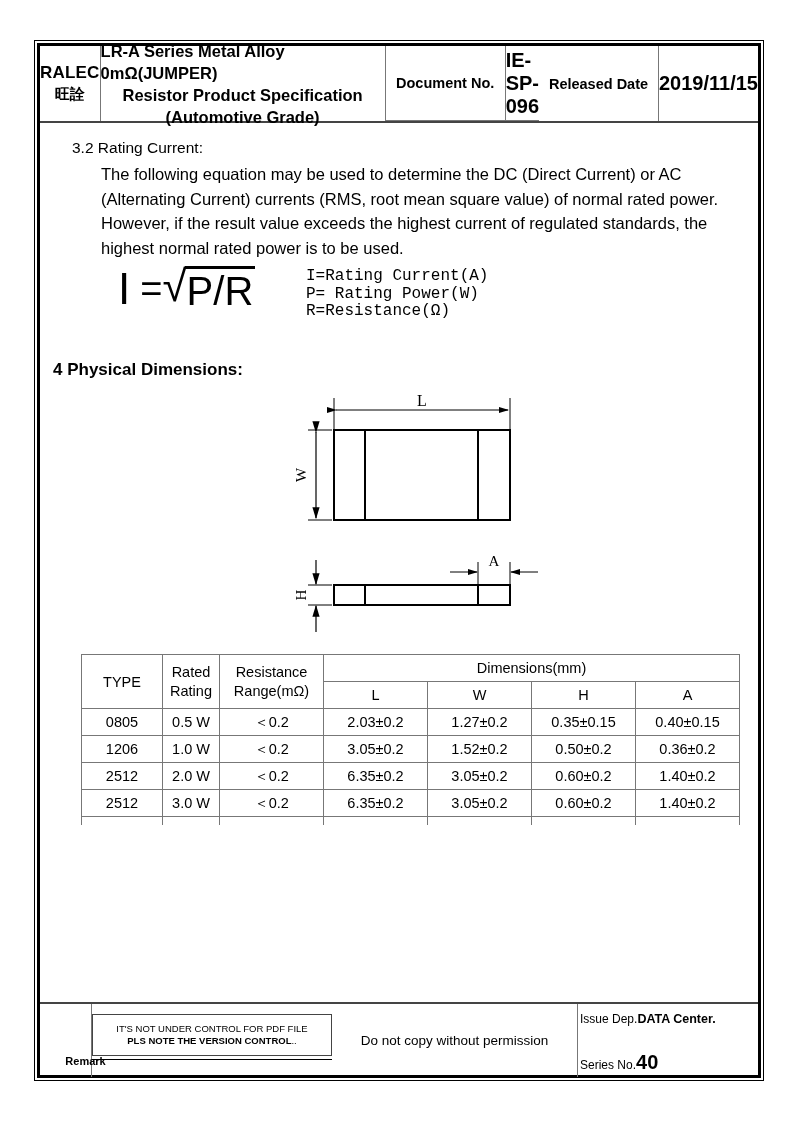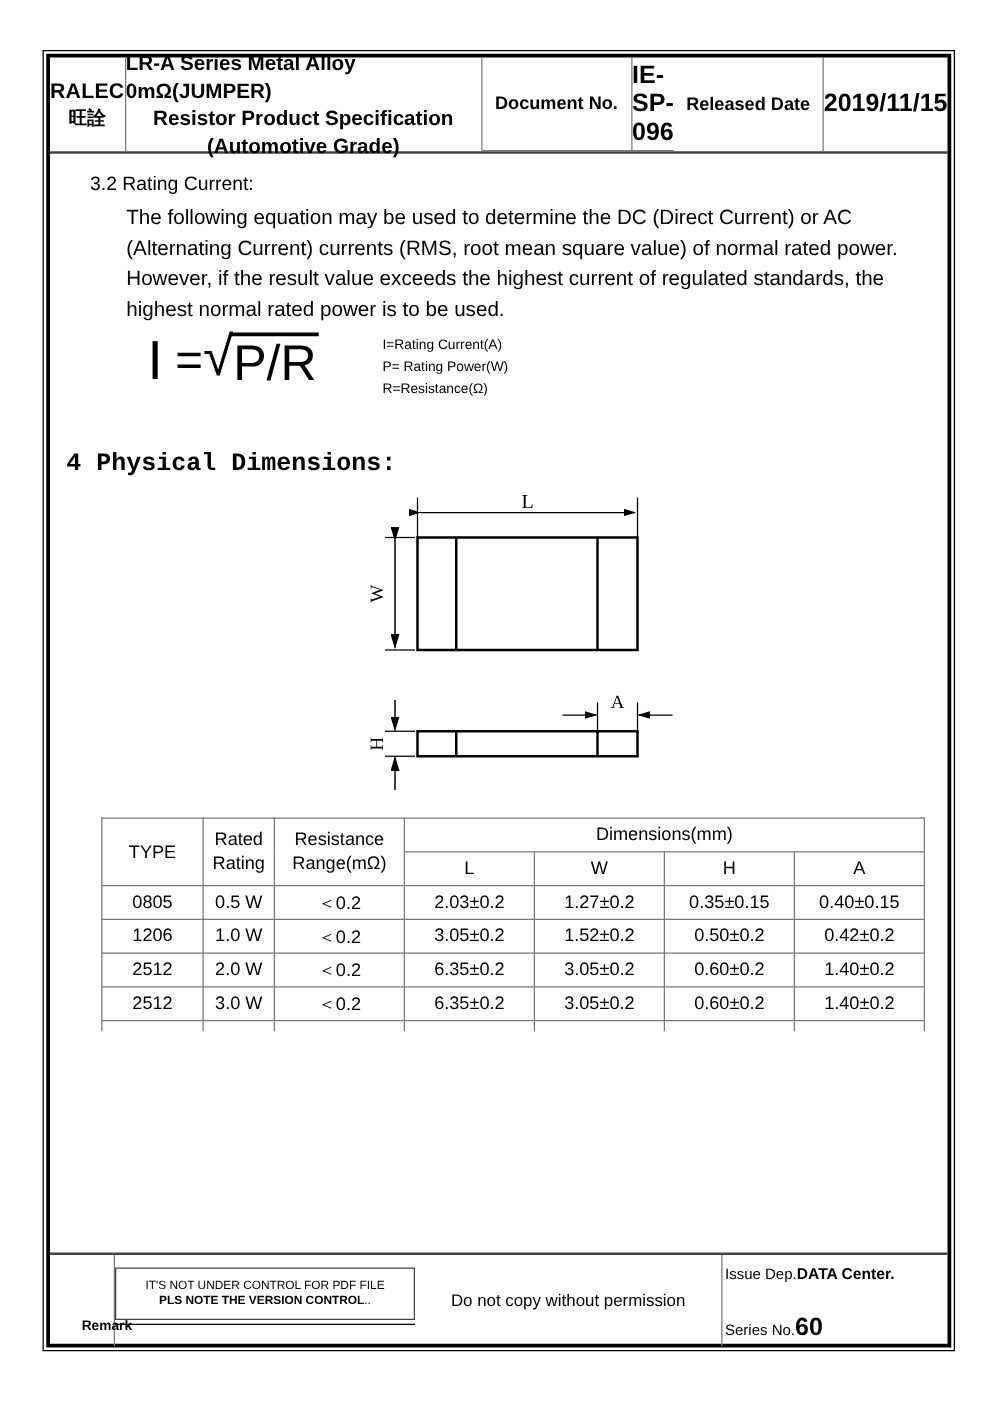--- a/index.html
+++ b/index.html
@@ -22,24 +22,24 @@
   .meta-value { flex: 1; display: flex; align-items: center; justify-content: center; font-weight: bold; font-size: 20px; }
 
   
   .s32-head { position: absolute; left: 32px; top: 93px; font-size: 15.5px; }
   .s32-body { position: absolute; left: 61px; top: 116px; width: 660px; font-size: 16.5px; line-height: 24.5px; }
   .formula { position: absolute; left: 78px; top: 205px; height: 60px; display: flex; align-items: flex-end; font-size: 44px; line-height: 44px; }
   .formula .eq { margin-left: 10px; font-size: 38px; }
   .radical { display: inline-flex; align-items: flex-end; }
   .radical .sign { font-size: 44px; line-height: 50px; margin-right: -2px; }
   .radical .under { border-top: 3px solid #000; padding: 2px 2px 0 2px; font-size: 40px; line-height: 40px; }
-  .legend { position: absolute; left: 266px; top: 222px; font-size: 11px; line-height: 17.5px; }
-
-  
-  .s4-head { position: absolute; left: 13px; top: 314px; font-size: 20px; font-weight: bold; font-family: Liberation Mono, monospace; }
+  .legend { position: absolute; left: 266px; top: 222px; font-size: 16px; line-height: 17.5px; font-family: Liberation Mono, monospace; }
+
+  
+  .s4-head { position: absolute; left: 13px; top: 314px; font-size: 17px; font-weight: bold; }
   .diagram { position: absolute; left: 252px; top: 344px; }
 
   
   .dim-table { position: absolute; left: 41px; top: 608px; border-collapse: collapse; font-size: 14.5px; }
   .dim-table td, .dim-table th { border: 1px solid #777; text-align: center; font-weight: normal; padding: 0; }
   .dim-table th { height: 26px; }
   .dim-table td { height: 26px; }
   .dim-table .tail td { height: 8px; border-bottom: none; }
 
   
@@ -181,21 +181,21 @@
       <td>0.35±0.15</td>
       <td>0.40±0.15</td>
     </tr>
     <tr>
       <td>1206</td>
       <td>1.0 W</td>
       <td>＜0.2</td>
       <td>3.05±0.2</td>
       <td>1.52±0.2</td>
       <td>0.50±0.2</td>
-      <td>0.42±0.2</td>
+      <td>0.36±0.2</td>
     </tr>
     <tr>
       <td>2512</td>
       <td>2.0 W</td>
       <td>＜0.2</td>
       <td>6.35±0.2</td>
       <td>3.05±0.2</td>
       <td>0.60±0.2</td>
       <td>1.40±0.2</td>
     </tr>
@@ -226,16 +226,16 @@
       <div class="center-top">
         <div class="notice-box">
           <div>IT'S NOT UNDER CONTROL FOR PDF FILE</div>
           <div><span class="b">PLS NOTE THE VERSION CONTROL</span><span>..</span></div>
         </div>
       </div>
       <div class="center-bottom">Do not copy without permission</div>
     </div>
     <div class="right-cell">
       <div class="issue"><span>Issue Dep.</span><b>DATA Center.</b></div>
-      <div class="series"><span>Series No.</span><b>60</b></div>
+      <div class="series"><span>Series No.</span><b>40</b></div>
     </div>
   </div>
 </div>
 
 </body></html>

